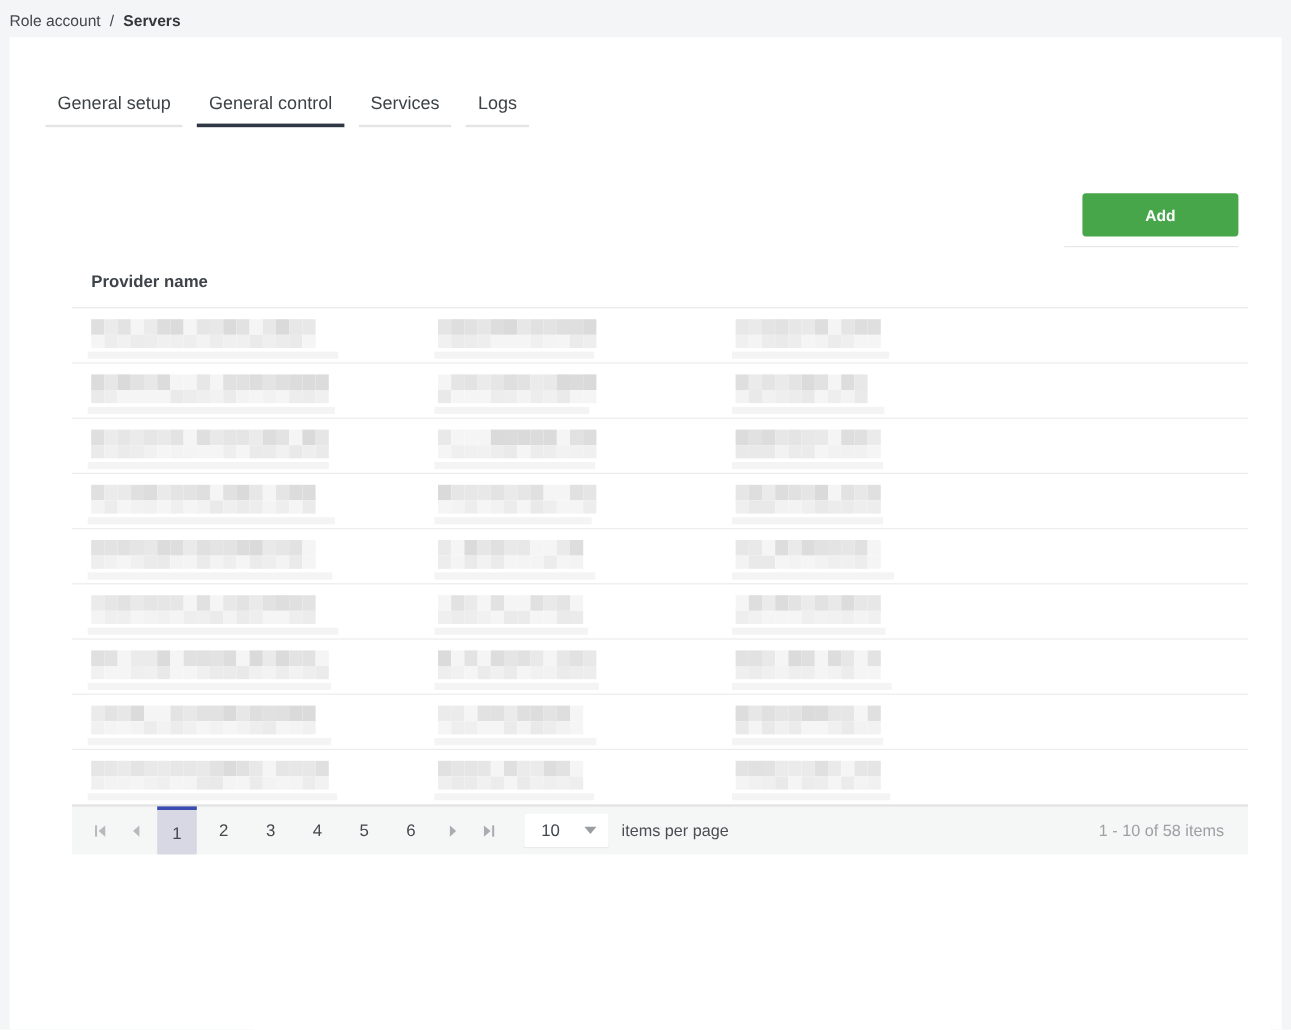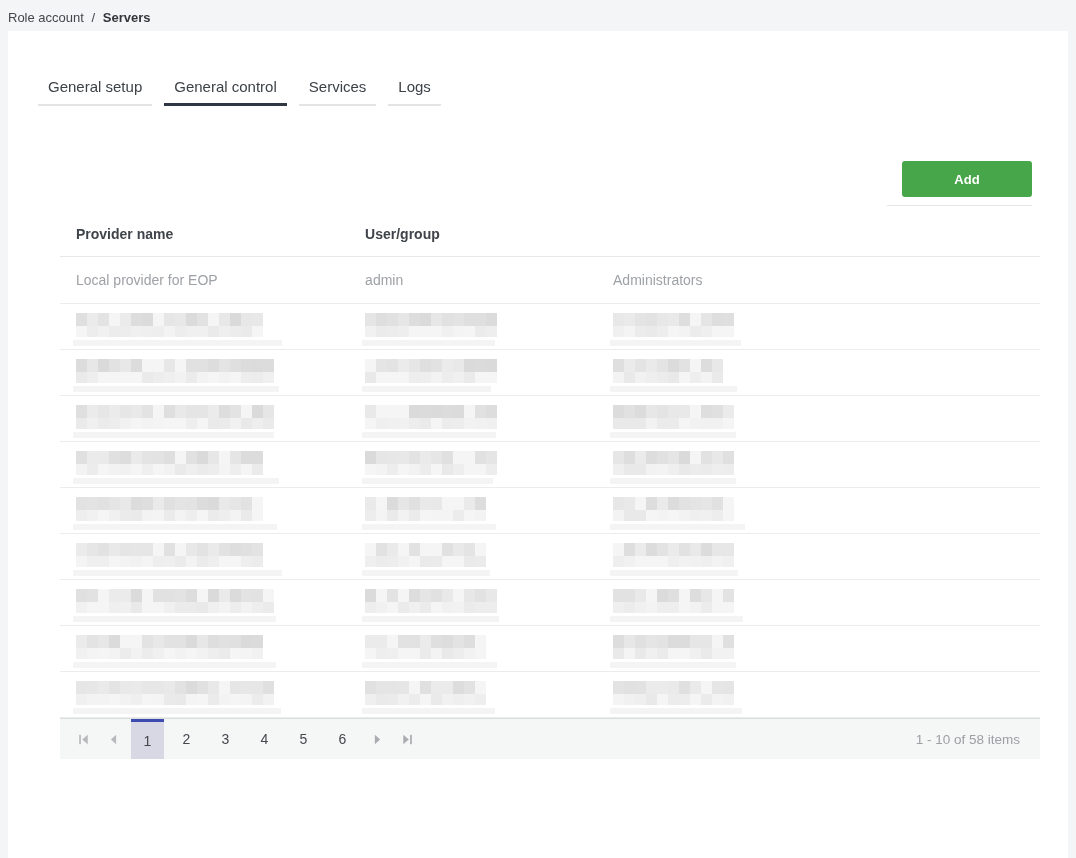--- a/index.html
+++ b/index.html
@@ -105,28 +105,22 @@
 
     <div class="toolbar">
       <button class="btn btn-add" style="background: rgb(71, 165, 74);">Add</button>
       <div class="add-underline"></div>
     </div>
 
     <div class="grid">
 
       <div class="grid-header">
         <div class="col col1">Provider name</div>
-        <div class="col col2">User/group</div>
       </div>
 
-      <div class="grid-row">
-        <div class="cell col1">Local provider for EOP</div>
-        <div class="cell col2">admin</div>
-        <div class="cell col3">Administrators</div>
-      </div>
 
       <div id="redacted-rows">
           <div class="grid-row redacted">
             <div class="cell col1">
               <div class="mosaic">
                 <div class="mz-row ">
                   <span style="width: 11px; background: rgb(223, 223, 223);"></span>
                   <span style="width: 11px; background: rgb(235, 235, 235);"></span>
                   <span style="width: 11px; background: rgb(227, 227, 227);"></span>
                   <span style="width: 11px; background: rgb(245, 245, 245);"></span>
@@ -1127,18 +1121,25 @@
           <svg width="15" height="15" viewBox="0 0 16 16">
               <path d="M5.2 3 L10.8 8 L5.2 13 Z" fill="#a9acb0"></path>
             </svg>
         </span>
         <span class="pager-nav">
           <svg width="15" height="15" viewBox="0 0 16 16">
               <path d="M3.5 3 L9.4 8 L3.5 13 Z" fill="#a9acb0"></path>
               <rect x="10.8" y="3" width="1.8" height="10" fill="#a9acb0"></rect>
             </svg>
         </span>
+        <span class="page-size-wrap">
+          <span class="page-size">
+            <span class="value">10</span>
+            <span class="caret-down"></span>
+          </span>
+          <span class="per-page-label">items per page</span>
+        </span>
         <span class="pager-info">1 - 10 of 58 items</span>
       </div>
 
     </div>
   </div>
 </div>
 
 </body></html>

